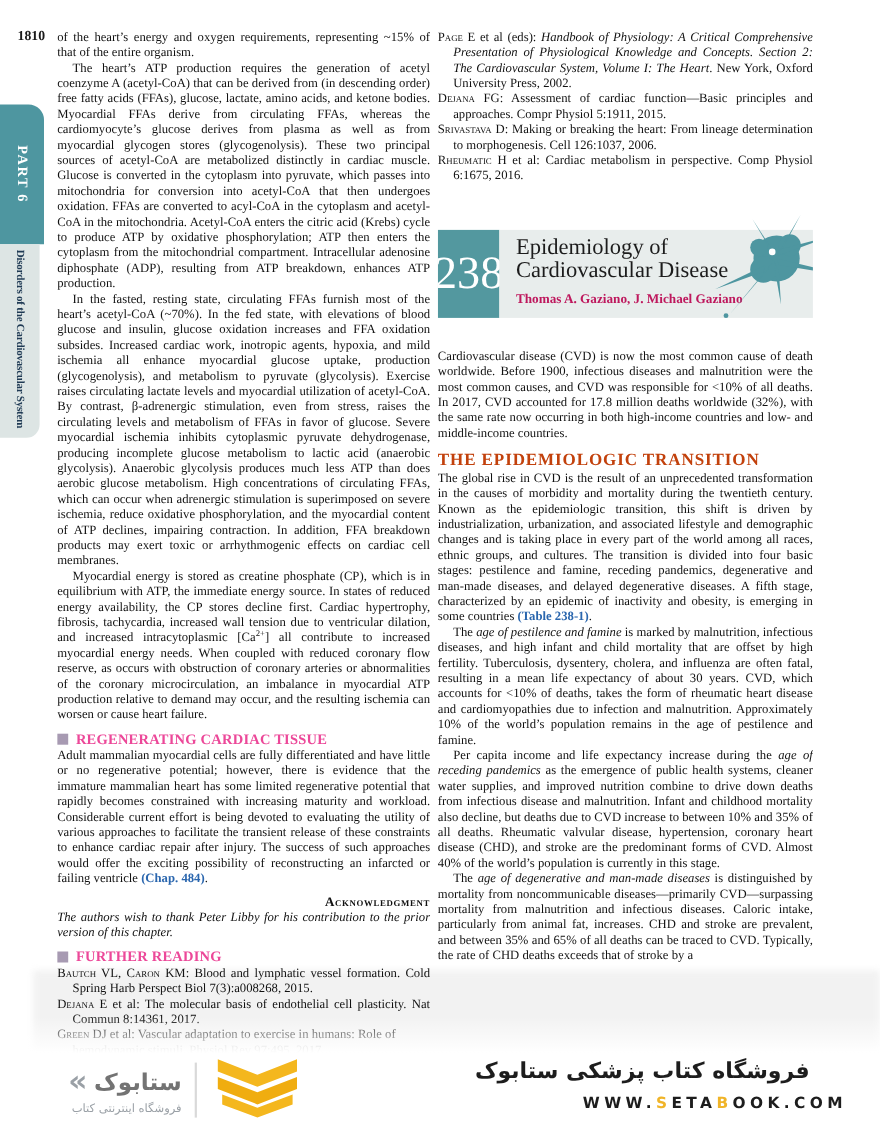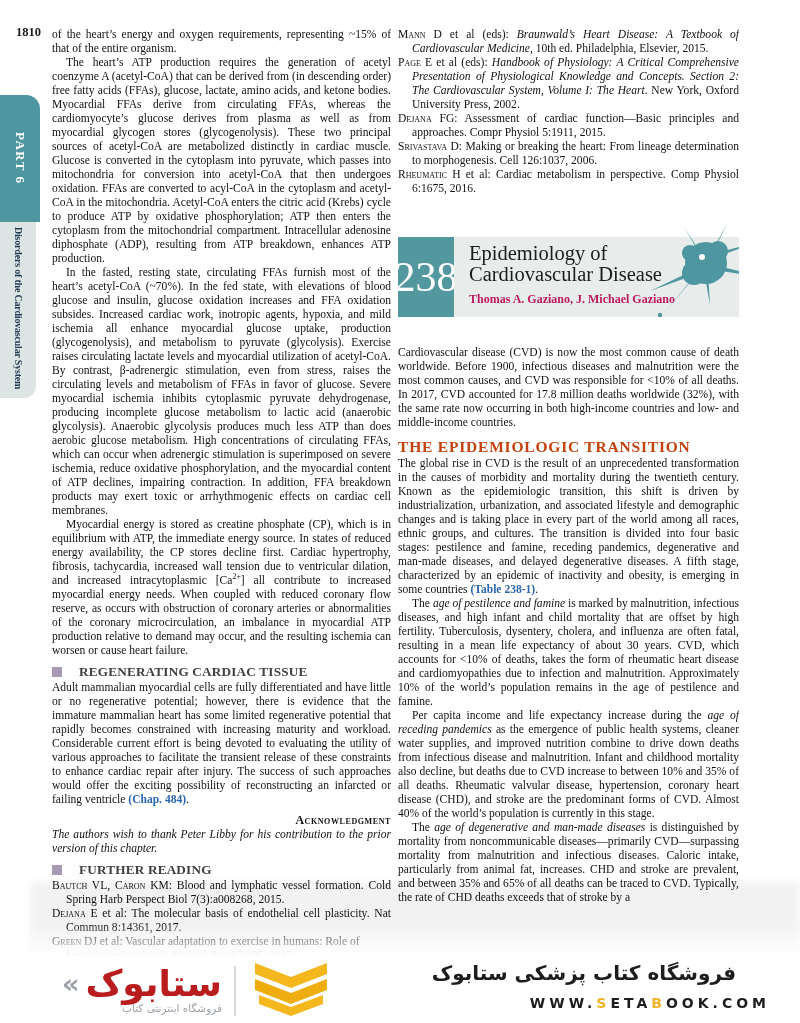--- a/index.html
+++ b/index.html
@@ -41,22 +41,22 @@
   .col-right { left:398px; width:341px; }
   .para { margin:0; }
   .indent { text-indent:14px; }
   .ref { padding-left:14px; text-indent:-14px; }
   .faded { opacity:.38; }
   .i  { font-style:italic; }
   .sc { font-variant:small-caps; }
   .lk { color:#2a66ae; font-weight:bold; }
   .sup{ vertical-align:super; font-size:68%; line-height:0; }
   .acc{ color:#f0b428; }
-  .sec-head { display:flex; align-items:center; gap:17px; margin:8px 0 1px;
-    font-size:13.2px; font-weight:bold; letter-spacing:.2px; text-align:left; color:#404040; }
+  .sec-head { display:flex; align-items:center; gap:7px; margin:8px 0 1px;
+    font-size:13.2px; font-weight:bold; letter-spacing:.2px; text-align:left; color:#ec4899; }
   .sec-head .bullet { width:10px; height:10px; background:#a79ab2; flex:0 0 auto; }
   .ack-head { margin-top:7px; font-weight:bold; font-variant:small-caps;
     letter-spacing:.6px; font-size:11.8px; text-align:right; }
   .trans-head { margin:11px 0 2px; color:#c2410c; font-weight:bold;
     font-size:15.5px; letter-spacing:.8px; text-align:left; }
   
   .chapter-box { position:relative; margin-top:42px; width:358px; height:80px; text-align:left; }
   .ch-num { position:absolute; left:0; top:0; width:56px; height:80px; background:#53989f;
     color:#fff; font-size:42px; display:flex; align-items:center; justify-content:center; }
   .ch-panel { position:absolute; left:56px; top:0; width:302px; height:80px;
@@ -65,21 +65,21 @@
   .ch-authors { font-size:12px; font-weight:bold; color:#be185d; margin-top:7px; }
   .splash { position:absolute; left:246px; top:-16px; width:130px; height:105px; overflow:visible; }
   .intro { margin-top:28px; }
   
   .footer { position:absolute; left:0; top:958px; width:800px; height:65px; background:#fff; z-index:4;
     font-family:"DejaVu Sans", sans-serif; }
   .logo-wrap { position:absolute; left:62px; top:4px; display:flex; align-items:center; gap:12px; }
   .logo-text { text-align:right; }
   .logo-row { display:flex; align-items:center; gap:6px; justify-content:flex-end; }
   .logo-guillemet { color:#9aa0a6; font-size:27px; font-weight:bold; line-height:30px; }
-  .logo-name { color:#b91c1c; font-size:36px; font-weight:bold; line-height:32px; }
+  .logo-name { color:#737373; font-size:21px; font-weight:bold; line-height:32px; }
   .logo-tagline { color:#9aa0a6; font-size:10.5px; margin-top:2px; }
   .logo-divider { width:2px; height:50px; background:#d9d9d9; }
   .footer-right { position:absolute; left:404px; top:2px; width:366px; text-align:right; }
   .store-fa { font-size:20px; font-weight:bold; color:#1d1d1d; padding-right:34px; line-height:26px; }
   .site-url { font-family:"DejaVu Sans", sans-serif; font-size:14px; font-weight:bold;
     letter-spacing:4px; color:#1d1d1d; margin-top:4px; line-height:26px; }
 </style>
 </head>
 <body>
 
@@ -114,21 +114,20 @@
       <span class="bullet"></span>
       <span>FURTHER READING</span>
     </div>
     <p class="para ref"><span class="sc">Bautch VL, Caron KM</span><span>: Blood and lymphatic vessel formation. Cold Spring Harb Perspect Biol 7(3):a008268, 2015.</span></p>
     <p class="para ref"><span class="sc">Dejana E</span><span> et al: The molecular basis of endothelial cell plasticity. Nat Commun 8:14361, 2017.</span></p>
     <p class="para ref"><span class="sc">Green DJ</span><span> et al: Vascular adaptation to exercise in humans: Role of</span></p>
     <p class="para ref faded" style="text-indent:0;">hemodynamic stimuli. Physiol Rev 97:495, 2017.</p>
   </div>
 
   <div class="col col-right">
-    <p class="para ref"><span class="sc">Mann D</span><span> et al (eds): </span><span class="i">Braunwald’s Heart Disease: A Textbook of Cardiovascular Medicine</span><span>, 10th ed. Philadelphia, Elsevier, 2015.</span></p>
     <p class="para ref"><span class="sc">Page E</span><span> et al (eds): </span><span class="i">Handbook of Physiology: A Critical Comprehensive Presentation of Physiological Knowledge and Concepts. Section 2: The Cardiovascular System, Volume I: The Heart</span><span>. New York, Oxford University Press, 2002.</span></p>
     <p class="para ref"><span class="sc">Dejana FG</span><span>: Assessment of cardiac function—Basic principles and approaches. Compr Physiol 5:1911, 2015.</span></p>
     <p class="para ref"><span class="sc">Srivastava D</span><span>: Making or breaking the heart: From lineage determination to morphogenesis. Cell 126:1037, 2006.</span></p>
     <p class="para ref"><span class="sc">Rheumatic H</span><span> et al: Cardiac metabolism in perspective. Comp Physiol 6:1675, 2016.</span></p>
 
     <div class="chapter-box">
       <div class="ch-num">238</div>
       <div class="ch-panel">
         <div class="ch-title">
           <div>Epidemiology of</div>

